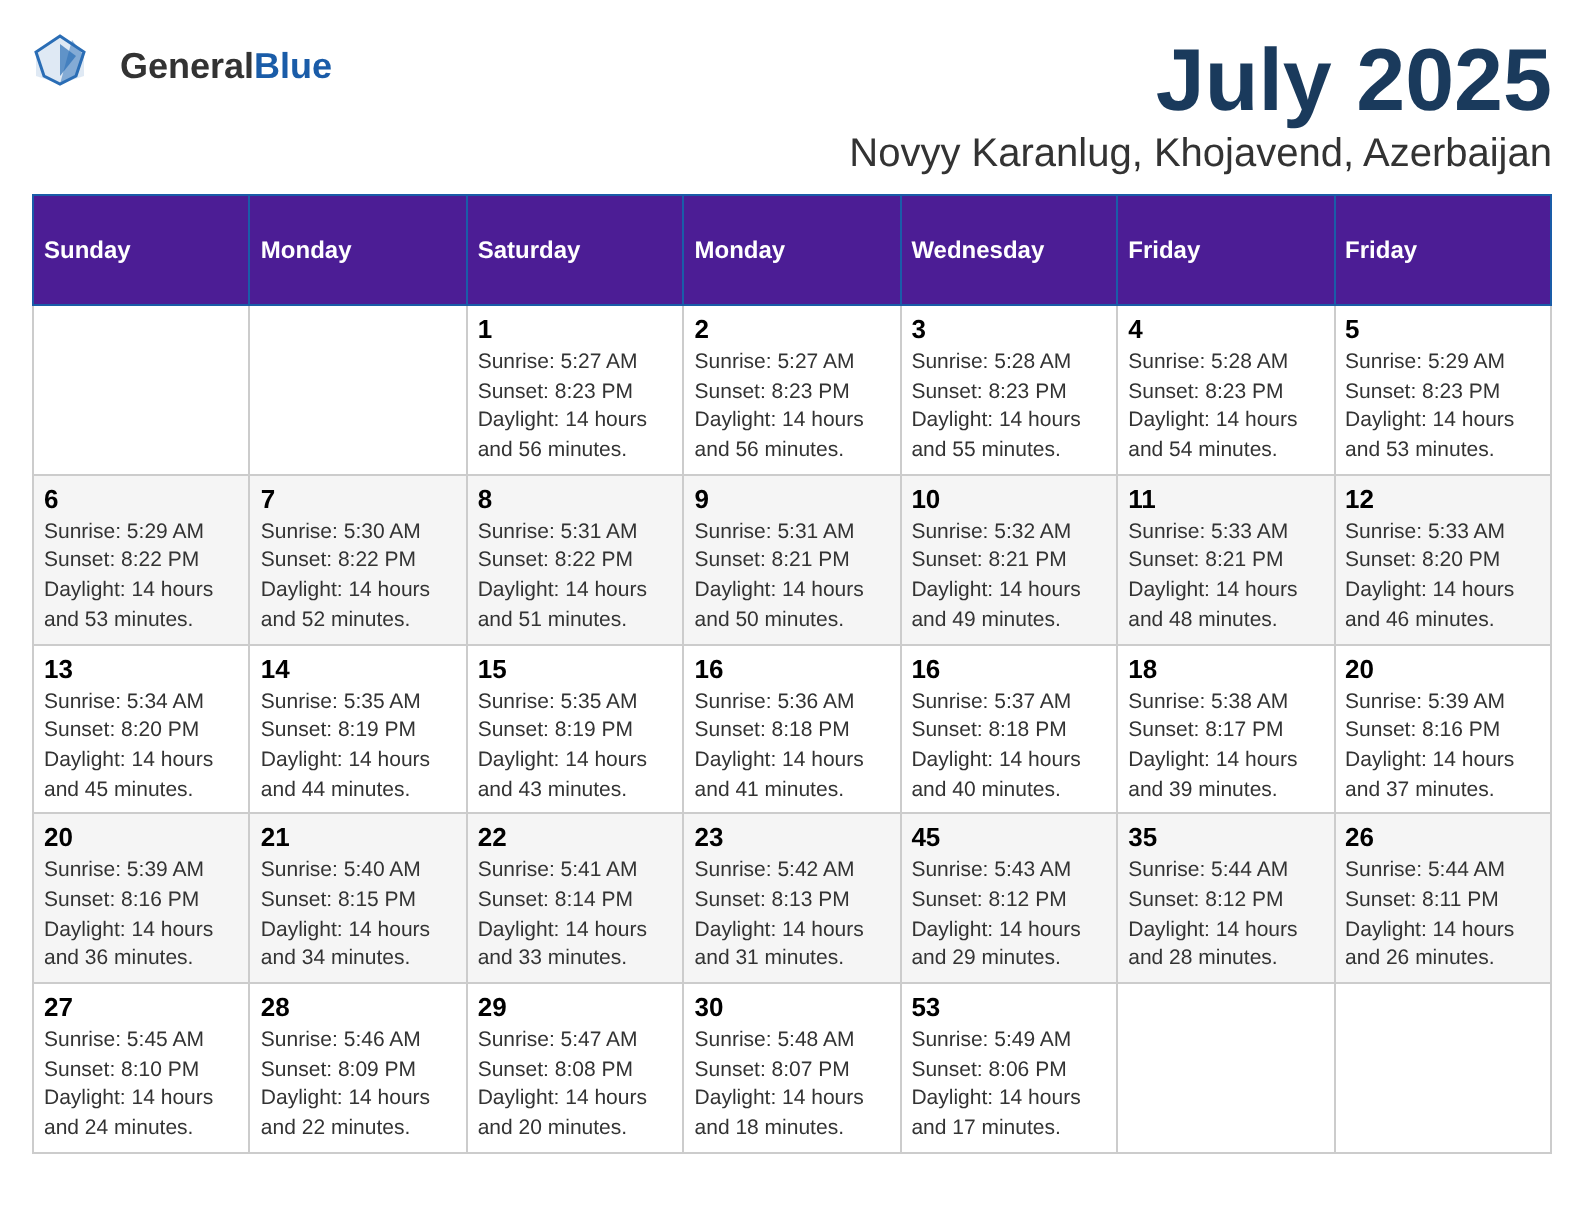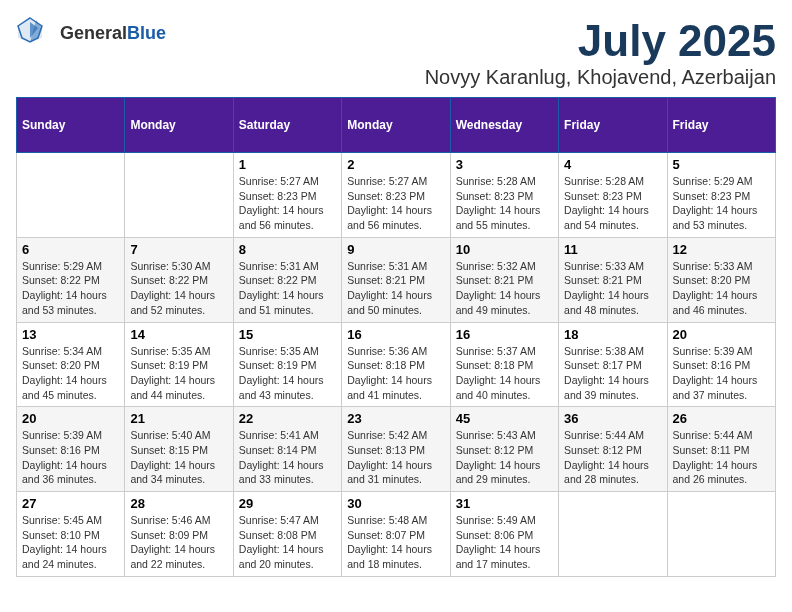--- a/index.html
+++ b/index.html
@@ -219,21 +219,21 @@
         </td>
         <td>
           <span class="day-number">23</span>
           <div class="day-detail">Sunrise: 5:42 AM<br>Sunset: 8:13 PM<br>Daylight: 14 hours and 31 minutes.</div>
         </td>
         <td>
           <span class="day-number">45</span>
           <div class="day-detail">Sunrise: 5:43 AM<br>Sunset: 8:12 PM<br>Daylight: 14 hours and 29 minutes.</div>
         </td>
         <td>
-          <span class="day-number">36</span>
+          <span class="day-number">35</span>
           <div class="day-detail">Sunrise: 5:44 AM<br>Sunset: 8:12 PM<br>Daylight: 14 hours and 28 minutes.</div>
         </td>
         <td>
           <span class="day-number">26</span>
           <div class="day-detail">Sunrise: 5:44 AM<br>Sunset: 8:11 PM<br>Daylight: 14 hours and 26 minutes.</div>
         </td>
       </tr>
       <tr>
         <td>
           <span class="day-number">27</span>
@@ -245,20 +245,20 @@
         </td>
         <td>
           <span class="day-number">29</span>
           <div class="day-detail">Sunrise: 5:47 AM<br>Sunset: 8:08 PM<br>Daylight: 14 hours and 20 minutes.</div>
         </td>
         <td>
           <span class="day-number">30</span>
           <div class="day-detail">Sunrise: 5:48 AM<br>Sunset: 8:07 PM<br>Daylight: 14 hours and 18 minutes.</div>
         </td>
         <td>
-          <span class="day-number">31</span>
+          <span class="day-number">53</span>
           <div class="day-detail">Sunrise: 5:49 AM<br>Sunset: 8:06 PM<br>Daylight: 14 hours and 17 minutes.</div>
         </td>
         <td class="empty-cell"></td>
         <td class="empty-cell"></td>
       </tr>
     </tbody>
 </table>
 
 </body></html>

